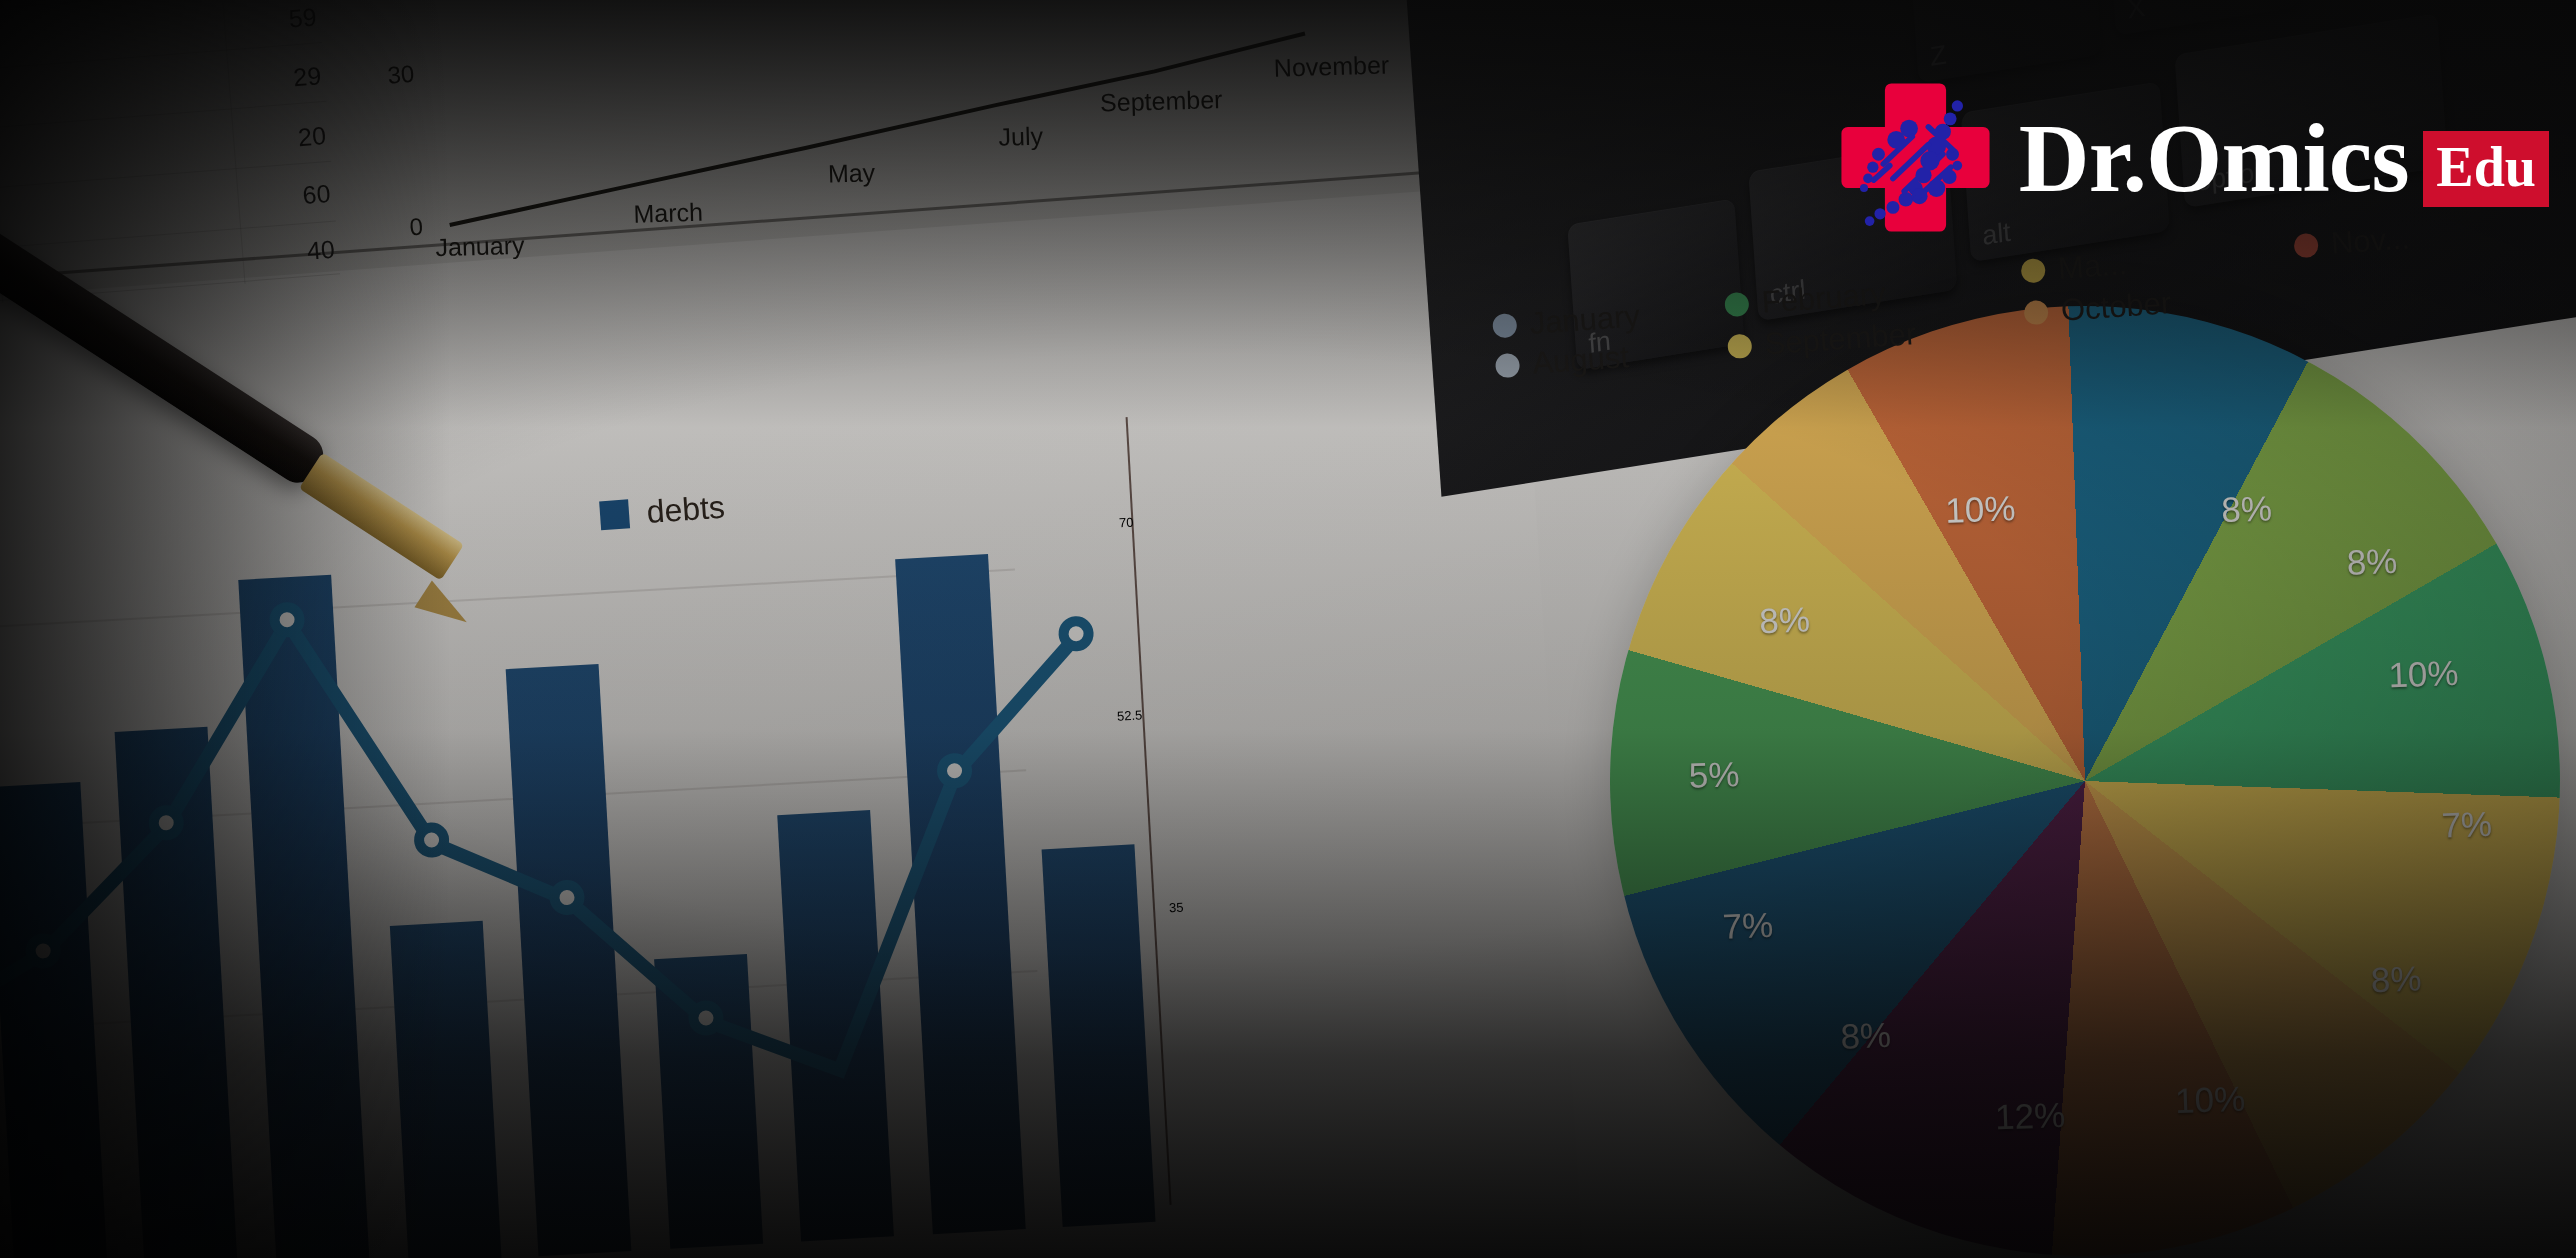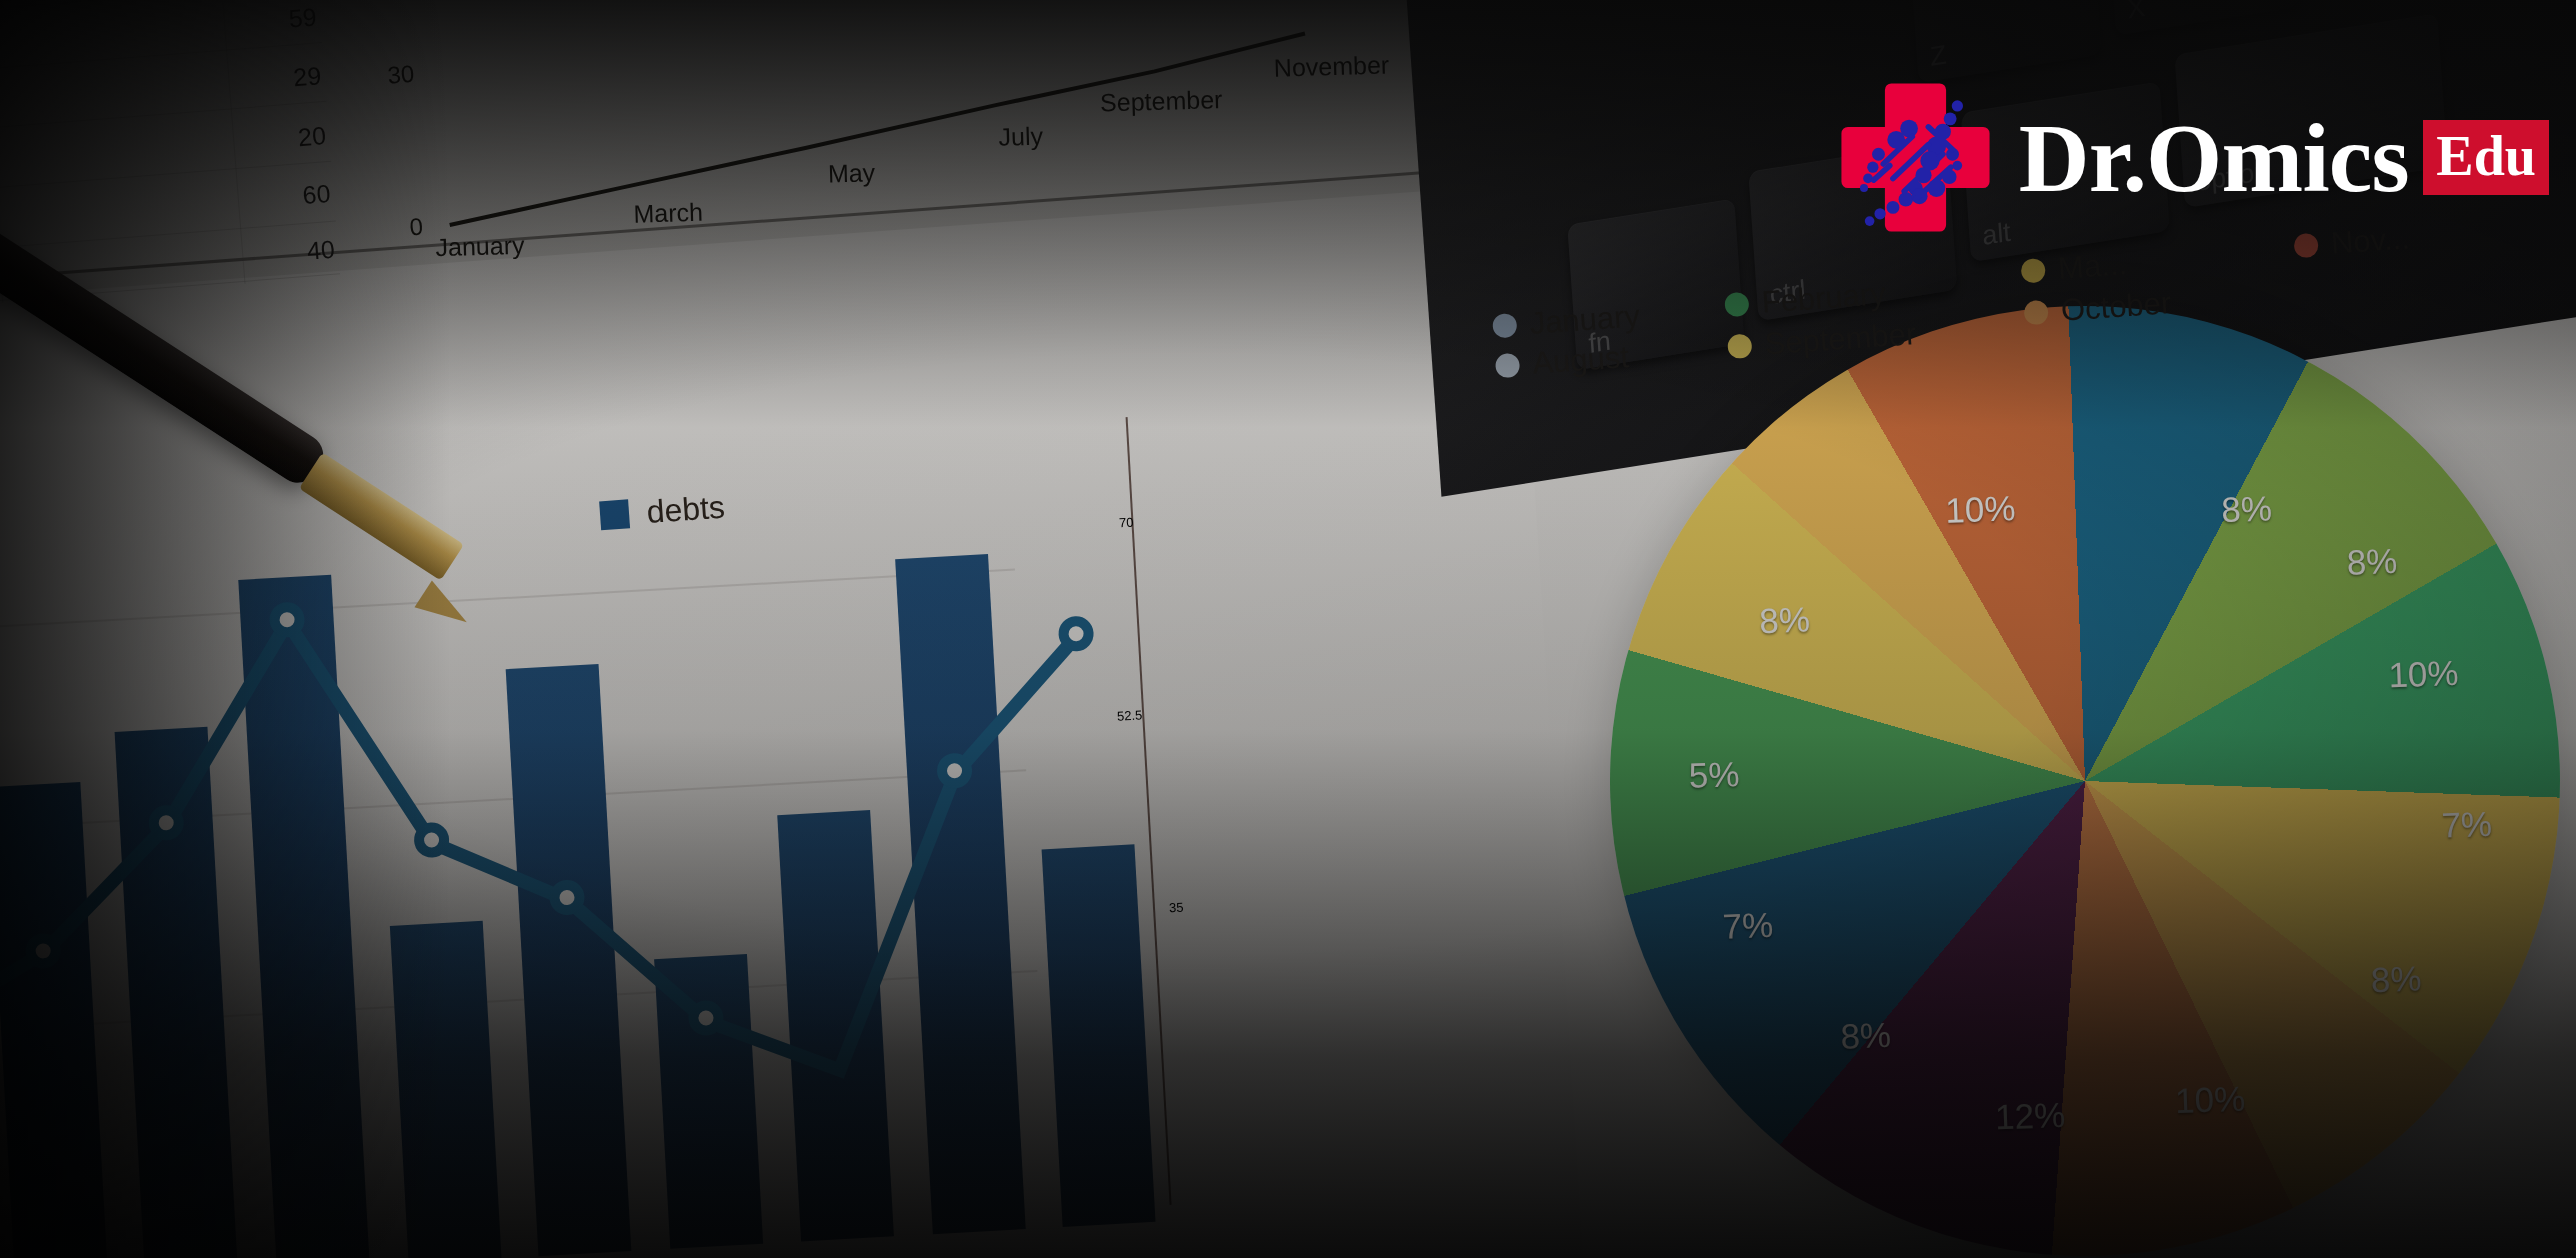--- a/index.html
+++ b/index.html
@@ -208,21 +208,21 @@
     pointer-events: none;
   }
 
   
   .logo {
     position: absolute; right: 27px; top: 77px;
     display: flex; align-items: center; gap: 22.5px;
   }
   .logo-mark { position: relative; width: 161px; height: 161px; flex: none; }
   .logo-text { display: flex; flex-direction: column; align-items: flex-start; }
-  .logo-row1 { display: flex; align-items: center; gap: 14.5px; }
+  .logo-row1 { display: flex; align-items: flex-end; gap: 14.5px; }
   .logo-name {
     font-family: "Liberation Serif", serif;
     font-weight: bold; font-size: 98px; color: #ffffff;
     letter-spacing: -0.8px; line-height: 1; white-space: nowrap;
   }
   .logo-edu {
     background: #ce0e2d; color: #ffffff;
     font-family: "Liberation Serif", serif; font-weight: bold;
     font-size: 56px; line-height: 1;
     padding: 8px 13px 11.3px 13px; white-space: nowrap;

